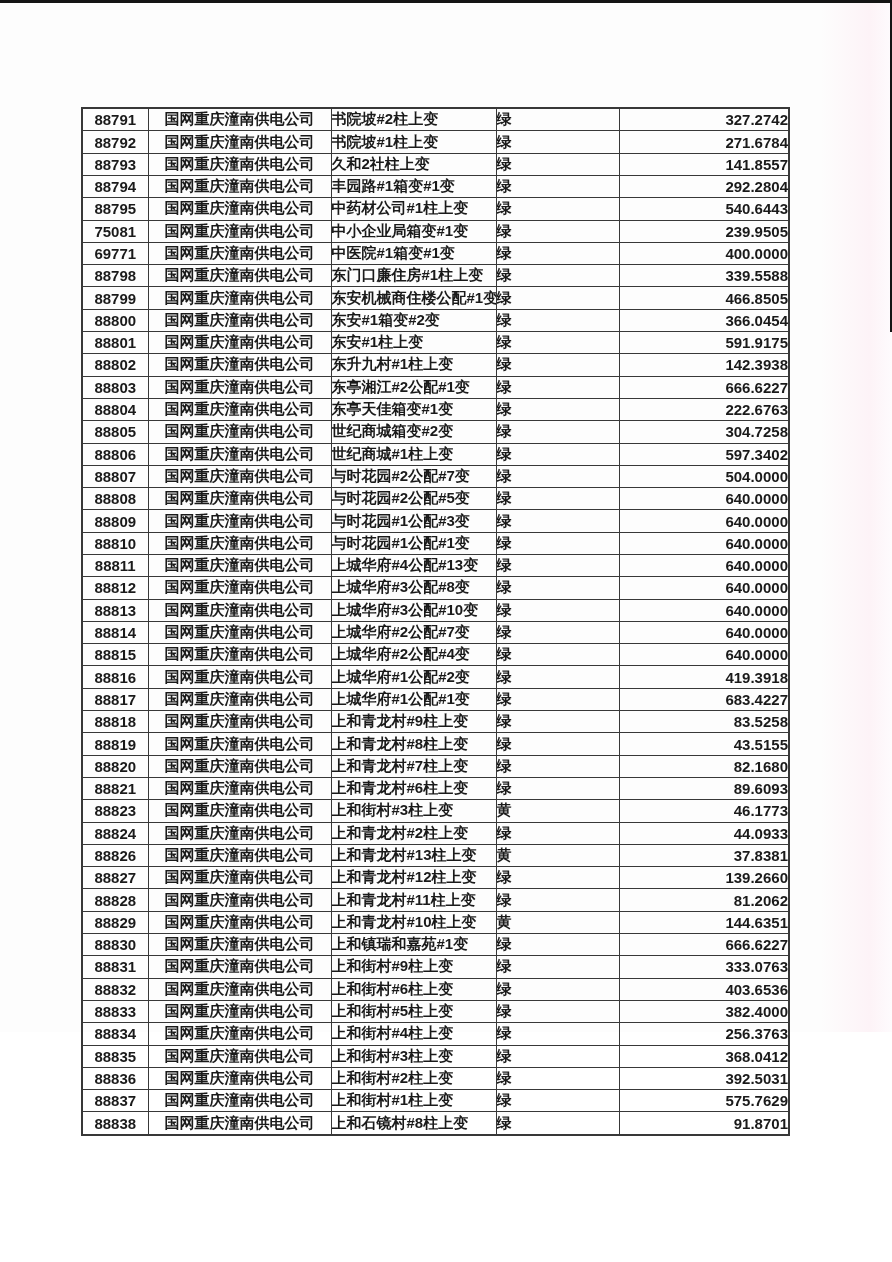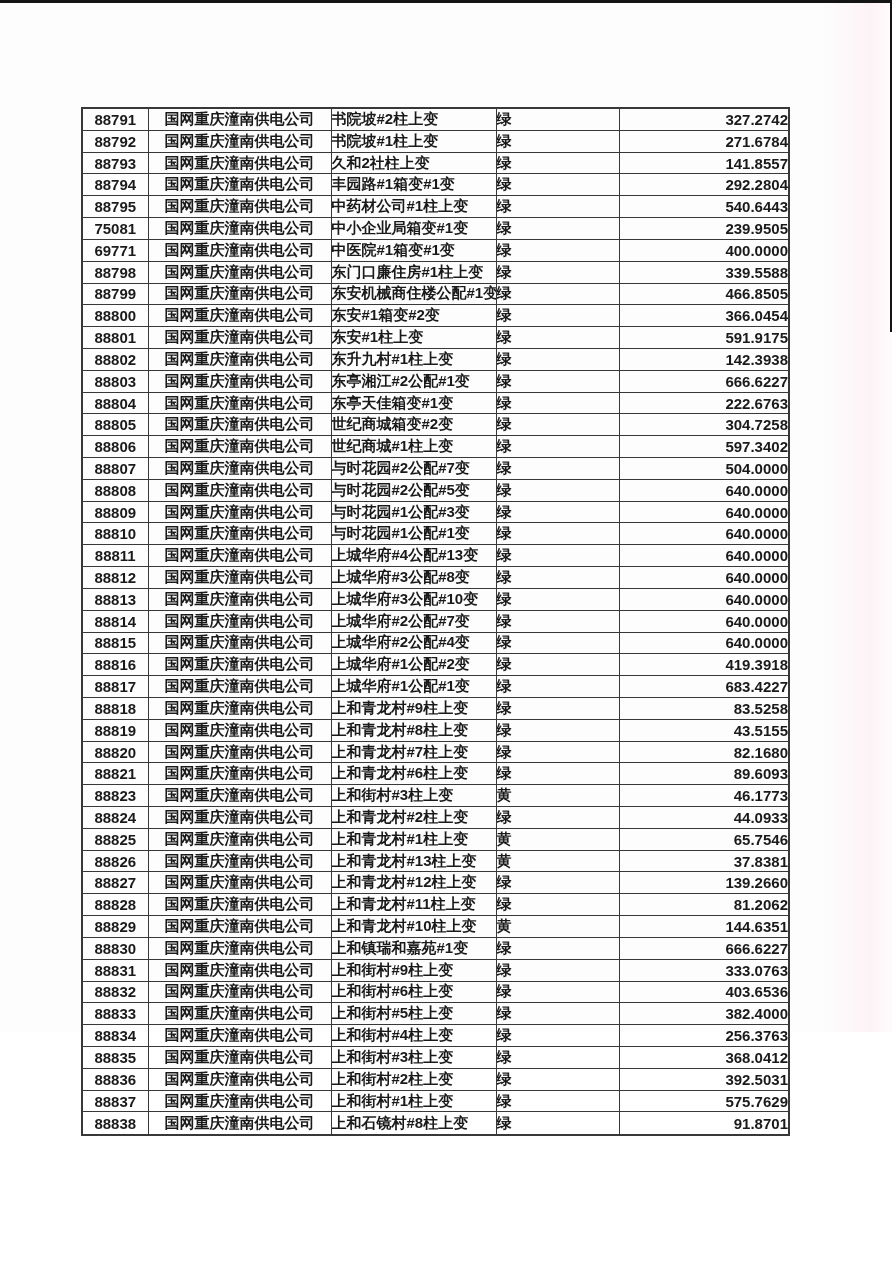--- a/index.html
+++ b/index.html
@@ -303,27 +303,20 @@
           <td class="col-value">46.1773</td>
         </tr>
         <tr>
           <td class="col-id">88824</td>
           <td class="col-company">国网重庆潼南供电公司</td>
           <td class="col-name">上和青龙村#2柱上变</td>
           <td class="col-status">绿</td>
           <td class="col-value">44.0933</td>
         </tr>
         <tr>
-          <td class="col-id">88825</td>
-          <td class="col-company">国网重庆潼南供电公司</td>
-          <td class="col-name">上和青龙村#1柱上变</td>
-          <td class="col-status">黄</td>
-          <td class="col-value">65.7546</td>
-        </tr>
-        <tr>
           <td class="col-id">88826</td>
           <td class="col-company">国网重庆潼南供电公司</td>
           <td class="col-name">上和青龙村#13柱上变</td>
           <td class="col-status">黄</td>
           <td class="col-value">37.8381</td>
         </tr>
         <tr>
           <td class="col-id">88827</td>
           <td class="col-company">国网重庆潼南供电公司</td>
           <td class="col-name">上和青龙村#12柱上变</td>

